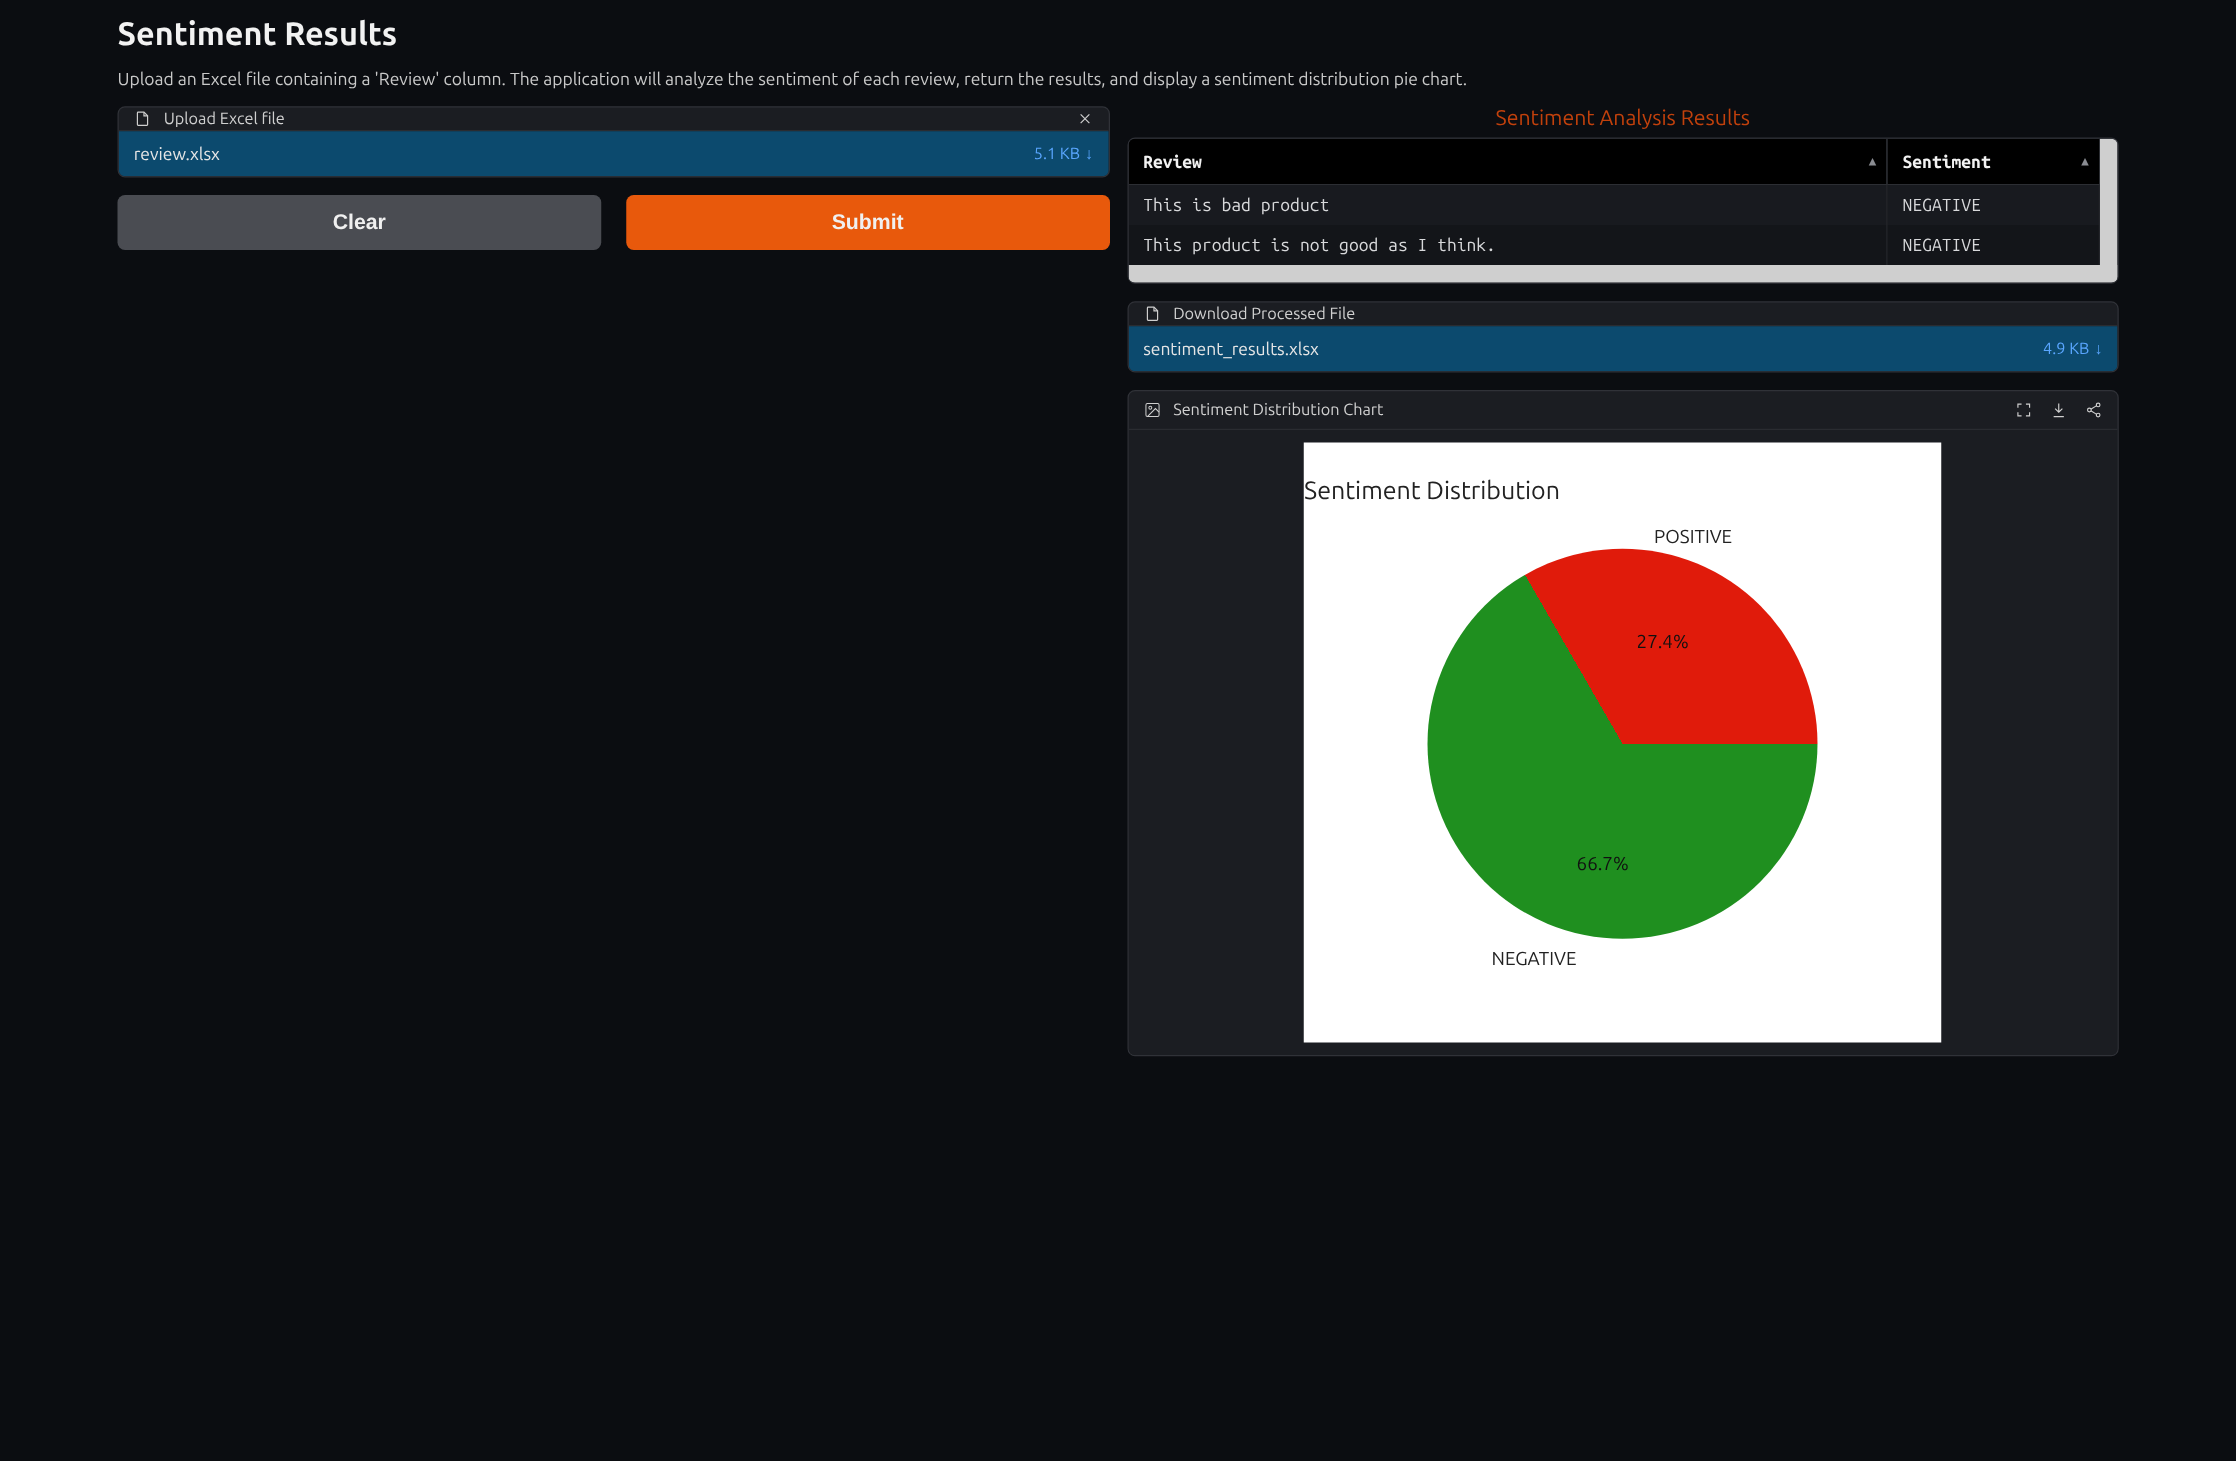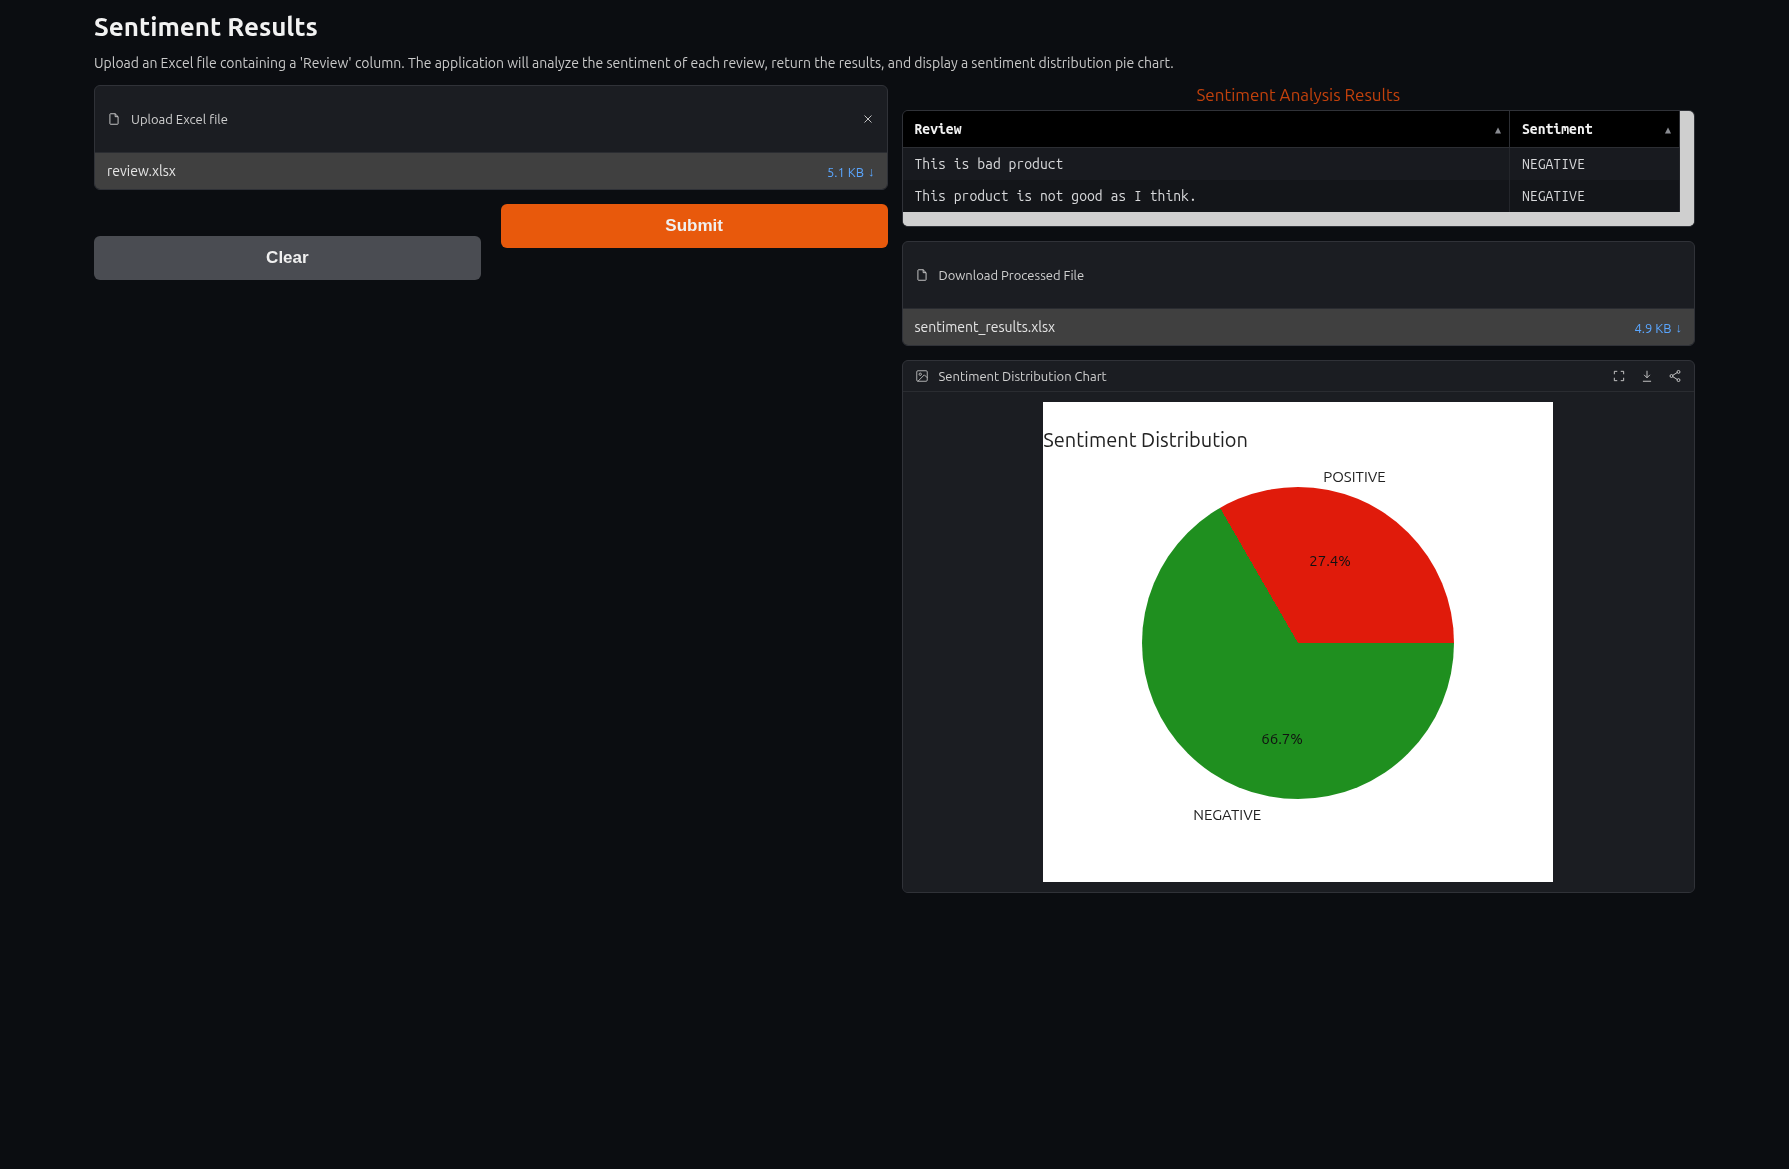--- a/index.html
+++ b/index.html
@@ -33,36 +33,36 @@
   .panel {
     background: #1b1d22;
     border: 1px solid #303238;
     border-radius: 6px;
     overflow: hidden;
   }
   .panel-header {
     display: flex;
     align-items: center;
     gap: 8px;
-    padding: 24px 10px;
+    padding: 0 10px;
     font-size: 13px;
     color: #d0d0d0;
     border-bottom: 1px solid #2a2c31;
   }
   .panel-header .spacer { flex: 1; }
   .icon-btn {
     width: 18px; height: 18px;
     display: inline-flex; align-items: center; justify-content: center;
     color: #cfcfcf; cursor: pointer; border-radius: 3px;
   }
   .panel-body {
     padding: 10px 12px;
-    background: #404040;
+    background: #0c4a6e;
     display: flex;
-    align-items: flex-end;
+    align-items: flex-start;
   }
   .file-row { gap: 10px; }
   .file-name { flex: 1; color: #e6e6e6; font-size: 14px; }
   .file-meta {
     color: #5aa6ff;
     font-size: 13px;
     display: inline-flex; align-items: center; gap: 4px;
   }
   .btn-row {
     display: flex; gap: 20px; margin-top: 14px;
@@ -70,21 +70,21 @@
   .btn {
     flex: 1;
     height: 44px;
     border: none;
     border-radius: 6px;
     font-size: 17px;
     font-weight: 600;
     cursor: pointer;
     color: #f0f0f0;
   }
-  .btn-clear { background: #4a4c52; margin-top: 32px; }
+  .btn-clear { background: #4a4c52; }
   .btn-submit { background: #e8590c; }
 
   .section-label {
     font-size: 17px;
     color: #c2410c;
     margin-bottom: 6px;
     text-align: center;
   }
   .table-wrap {
     border: 1px solid #303238;

